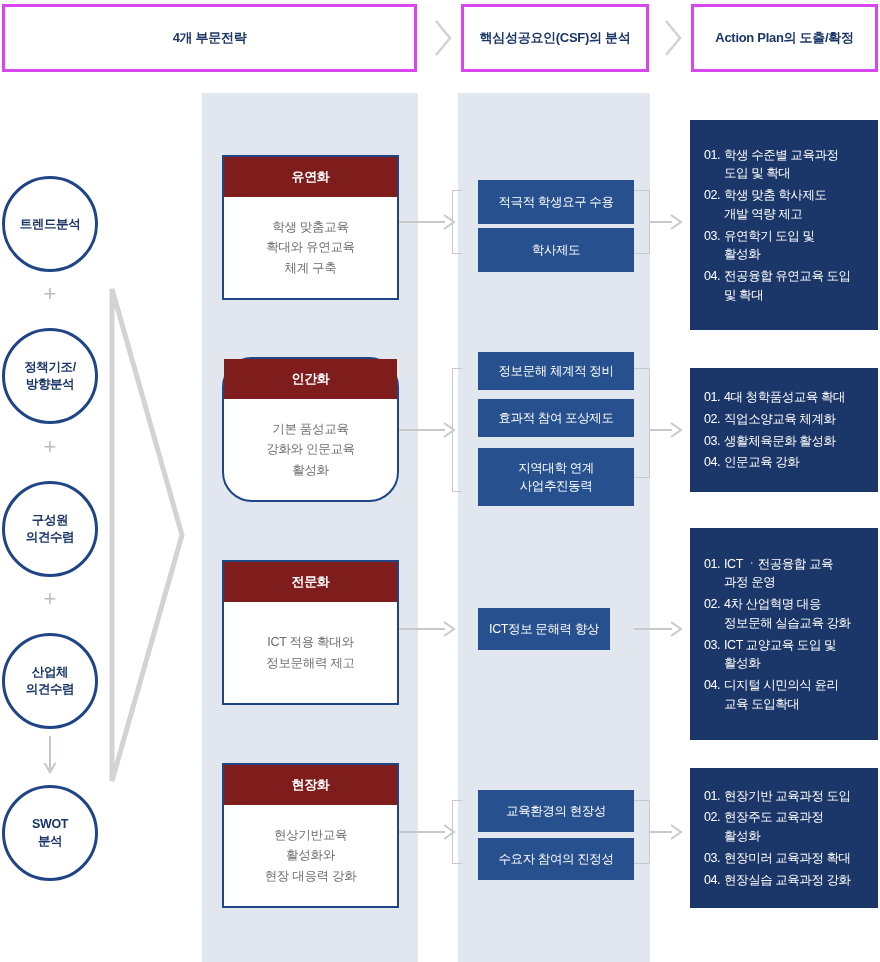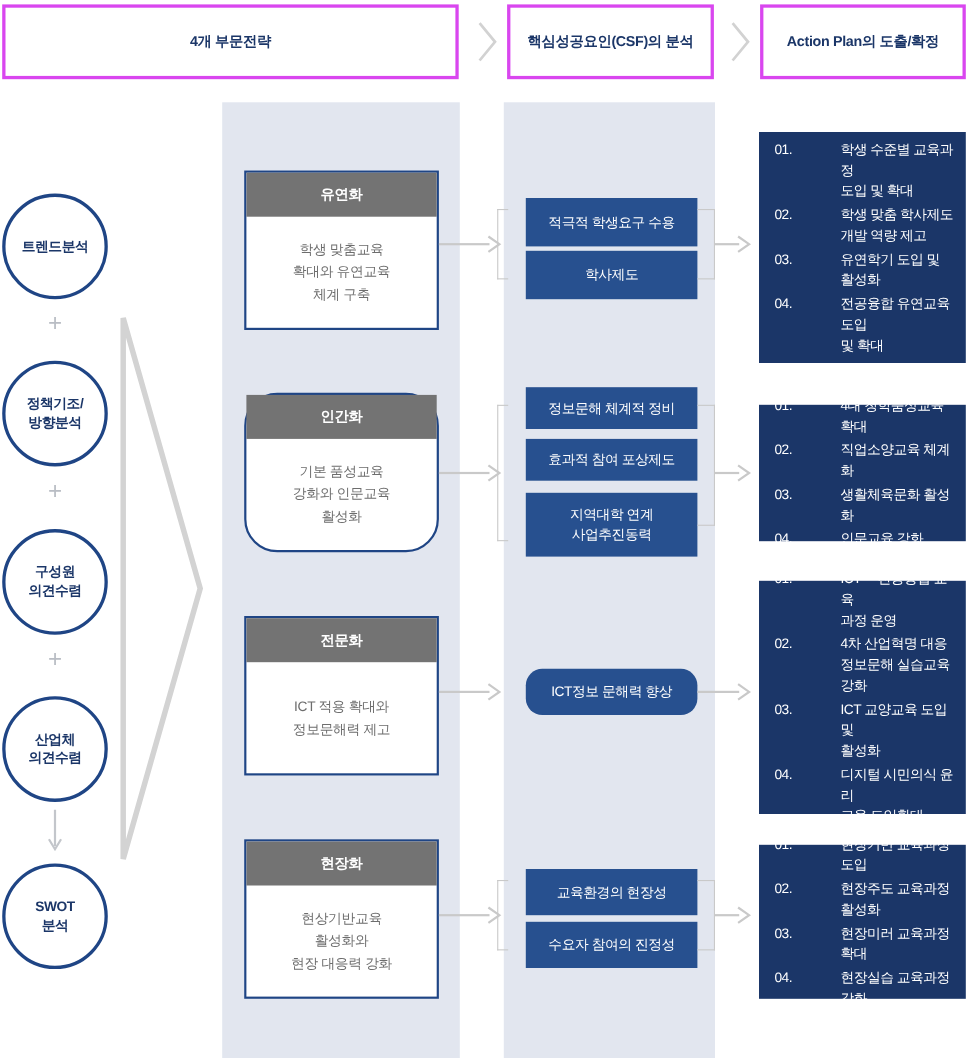--- a/index.html
+++ b/index.html
@@ -81,21 +81,21 @@
   }
 
   
   .strat {
     border: 2px solid #1f4585;
     background: #ffffff;
     display: flex;
     flex-direction: column;
   }
   .strat-head {
-    background: #737373;
+    background: #7f1d1d;
     color: #ffffff;
     font-weight: bold;
     font-size: 13px;
     letter-spacing: -0.3px;
     height: 40px;
     display: flex;
     align-items: center;
     justify-content: center;
   }
   .strat-body {
@@ -136,21 +136,20 @@
     display: flex;
     flex-direction: column;
     justify-content: center;
   }
   .plan-item {
     display: flex;
     font-size: 12.5px;
     line-height: 1.5;
     letter-spacing: -0.45px;
     margin: 1.5px 0;
-    gap: 40px;
   }
   .plan-num {
     flex: 0 0 auto;
     margin-right: 4px;
     white-space: nowrap;
   }
   .plan-text { flex: 1 1 auto; white-space: pre-line; }
 
   
   .hline { background: #c9c9c9; height: 1.5px; }
@@ -290,21 +289,21 @@
     <span>정보문해 체계적 정비</span>
   </div>
   <div class="abs csf" style="left:478px; top:399px; width:156px; height:38px;">
     <span>효과적 참여 포상제도</span>
   </div>
   <div class="abs csf" style="left:478px; top:448px; width:156px; height:58px;">
     <span>지역대학 연계
 사업추진동력</span>
   </div>
 
-  <div class="abs csf" style="left:478px; top:608px; width:156px; height:42px;border-radius:15px;">
+  <div class="abs csf" style="left:478px; top:608px; width:132px; height:42px;">
     <span>ICT정보 문해력 향상</span>
   </div>
 
   <div class="abs csf" style="left:478px; top:790px; width:156px; height:42px;">
     <span>교육환경의 현장성</span>
   </div>
   <div class="abs csf" style="left:478px; top:838px; width:156px; height:42px;">
     <span>수요자 참여의 진정성</span>
   </div>
 

